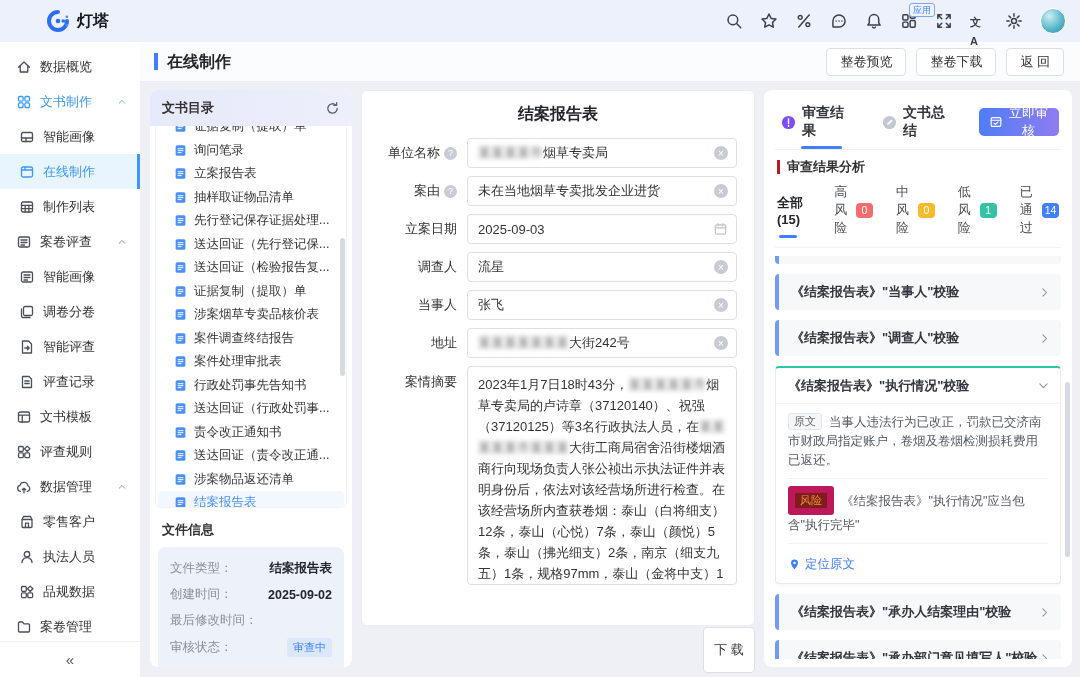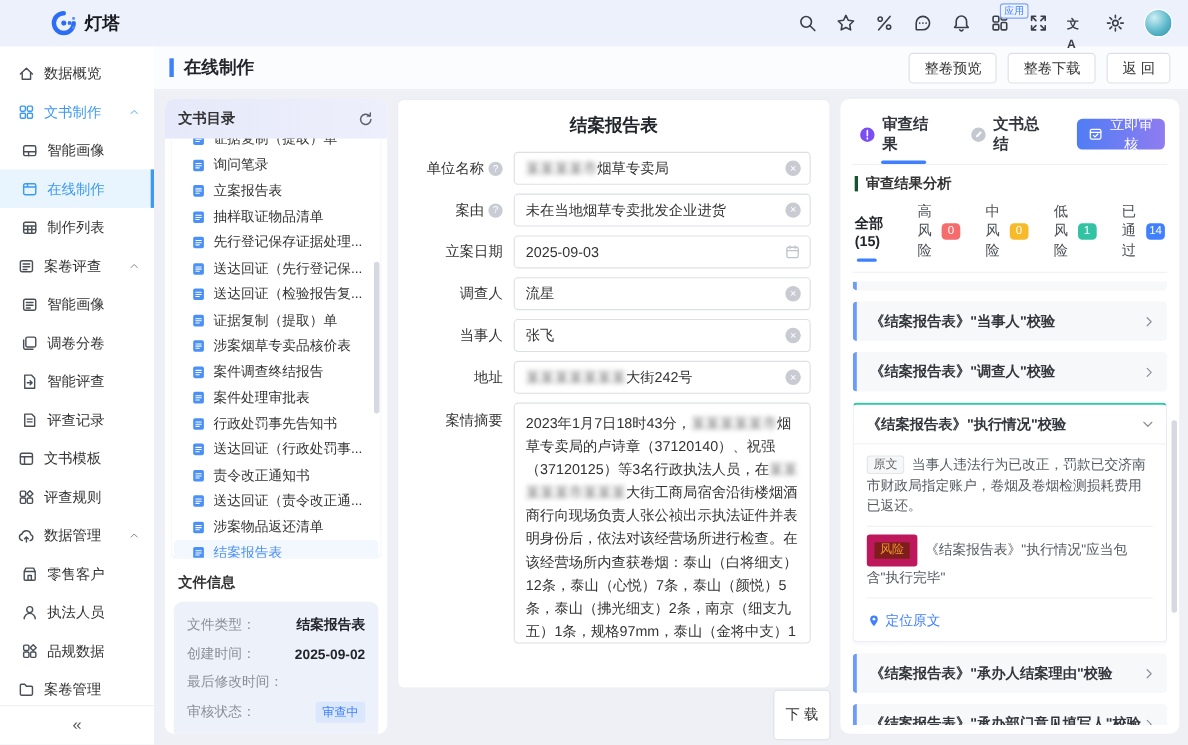--- a/index.html
+++ b/index.html
@@ -107,21 +107,21 @@
   .review-tabs { display:flex; align-items:center; padding:1px 2px 0; border-bottom:1px solid #f0f1f5; }
   .rtab { display:flex; align-items:center; gap:6px; font-size:14px; font-weight:bold; color:#33363c;
     position:relative; padding:4px 4px 9px; margin-right:28px; cursor:pointer; }
   .rtab.active::after { content:""; position:absolute; bottom:0; left:24px; right:8px; height:3px;
     background:#4080ff; border-radius:2px; }
   .tab-ic { width:15px; height:15px; flex:none; }
   .audit-btn { margin-left:auto; height:28px; padding:0 10px; margin-bottom:5px; border:none; border-radius:5px;
     background:linear-gradient(90deg,#4f7df5,#8f7cf0); color:#fff; font-size:13px;
     display:flex; align-items:center; gap:5px; cursor:pointer; }
   .section-title { font-size:13px; font-weight:bold; color:#333; padding-left:7px;
-    border-left:3px solid #14532d; margin:10px 2px 9px; line-height:14px; }
+    border-left:3px solid #b91c1c; margin:10px 2px 9px; line-height:14px; }
   .filters { display:flex; align-items:center; gap:23px; font-size:13px; color:#4a4e55;
     padding:0 2px 7px; border-bottom:1px solid #f0f1f5; }
   .filter { display:flex; align-items:center; gap:4px; cursor:pointer; position:relative; padding-bottom:3px; }
   .filter.active { color:#22252b; font-weight:bold; }
   .filter.active::after { content:""; position:absolute; left:2px; bottom:-8px; width:18px; height:3px;
     background:#4080ff; border-radius:2px; }
   .fbadge { min-width:17px; height:15px; border-radius:4px; color:#fff; font-size:10.5px;
     display:flex; align-items:center; justify-content:center; padding:0 3px; }
   .review-list { flex:1; overflow:hidden; position:relative; padding-top:8px; }
   .sliver { height:8px; background:#f7f8fa; border-left:4px solid #6f9bf7;

